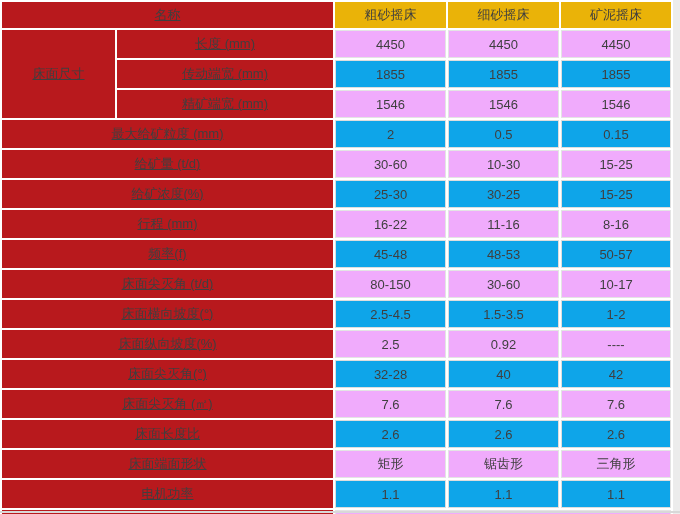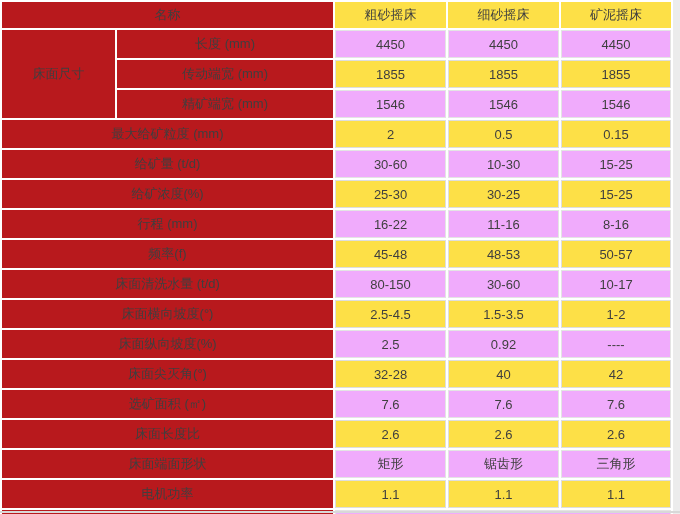--- a/index.html
+++ b/index.html
@@ -31,34 +31,35 @@
     font-size: 13px;
     color: #3f3f3f;
     white-space: nowrap;
     overflow: hidden;
   }
   
   td.red {
     background: #b8191d;
     color: #ffffff;
     font-size: 13px;
+    text-decoration: underline;
   }
   
   td.hdr {
-    background: #fde047;
+    background: #eab308;
     color: #4a4a4a;
   }
   
   td.val-w {
     background: #f0abfc;
     border: 1px solid #e4e4e4;
     height: 24px;
   }
   td.val-g {
-    background: #fde047;
+    background: #0ea5e9;
     border: 1px solid #dedede;
     height: 24px;
   }
   .bottom-edge {
     position: absolute;
     left: 0;
     bottom: 1px;
     width: 680px;
     height: 2px;
     background: #d8d8d8;
@@ -129,21 +130,21 @@
       <td class="val-w">11-16</td>
       <td class="val-w">8-16</td>
     </tr>
     <tr>
       <td class="red" colspan="2">频率(f)</td>
       <td class="val-g">45-48</td>
       <td class="val-g">48-53</td>
       <td class="val-g">50-57</td>
     </tr>
     <tr>
-      <td class="red" colspan="2">床面清洗水量 (t/d)</td>
+      <td class="red" colspan="2">床面尖灭角 (t/d)</td>
       <td class="val-w">80-150</td>
       <td class="val-w">30-60</td>
       <td class="val-w">10-17</td>
     </tr>
     <tr>
       <td class="red" colspan="2">床面横向坡度(°)</td>
       <td class="val-g">2.5-4.5</td>
       <td class="val-g">1.5-3.5</td>
       <td class="val-g">1-2</td>
     </tr>
@@ -153,21 +154,21 @@
       <td class="val-w">0.92</td>
       <td class="val-w">----</td>
     </tr>
     <tr>
       <td class="red" colspan="2">床面尖灭角(°)</td>
       <td class="val-g">32-28</td>
       <td class="val-g">40</td>
       <td class="val-g">42</td>
     </tr>
     <tr>
-      <td class="red" colspan="2">选矿面积 (㎡)</td>
+      <td class="red" colspan="2">床面尖灭角 (㎡)</td>
       <td class="val-w">7.6</td>
       <td class="val-w">7.6</td>
       <td class="val-w">7.6</td>
     </tr>
     <tr>
       <td class="red" colspan="2">床面长度比</td>
       <td class="val-g">2.6</td>
       <td class="val-g">2.6</td>
       <td class="val-g">2.6</td>
     </tr>

